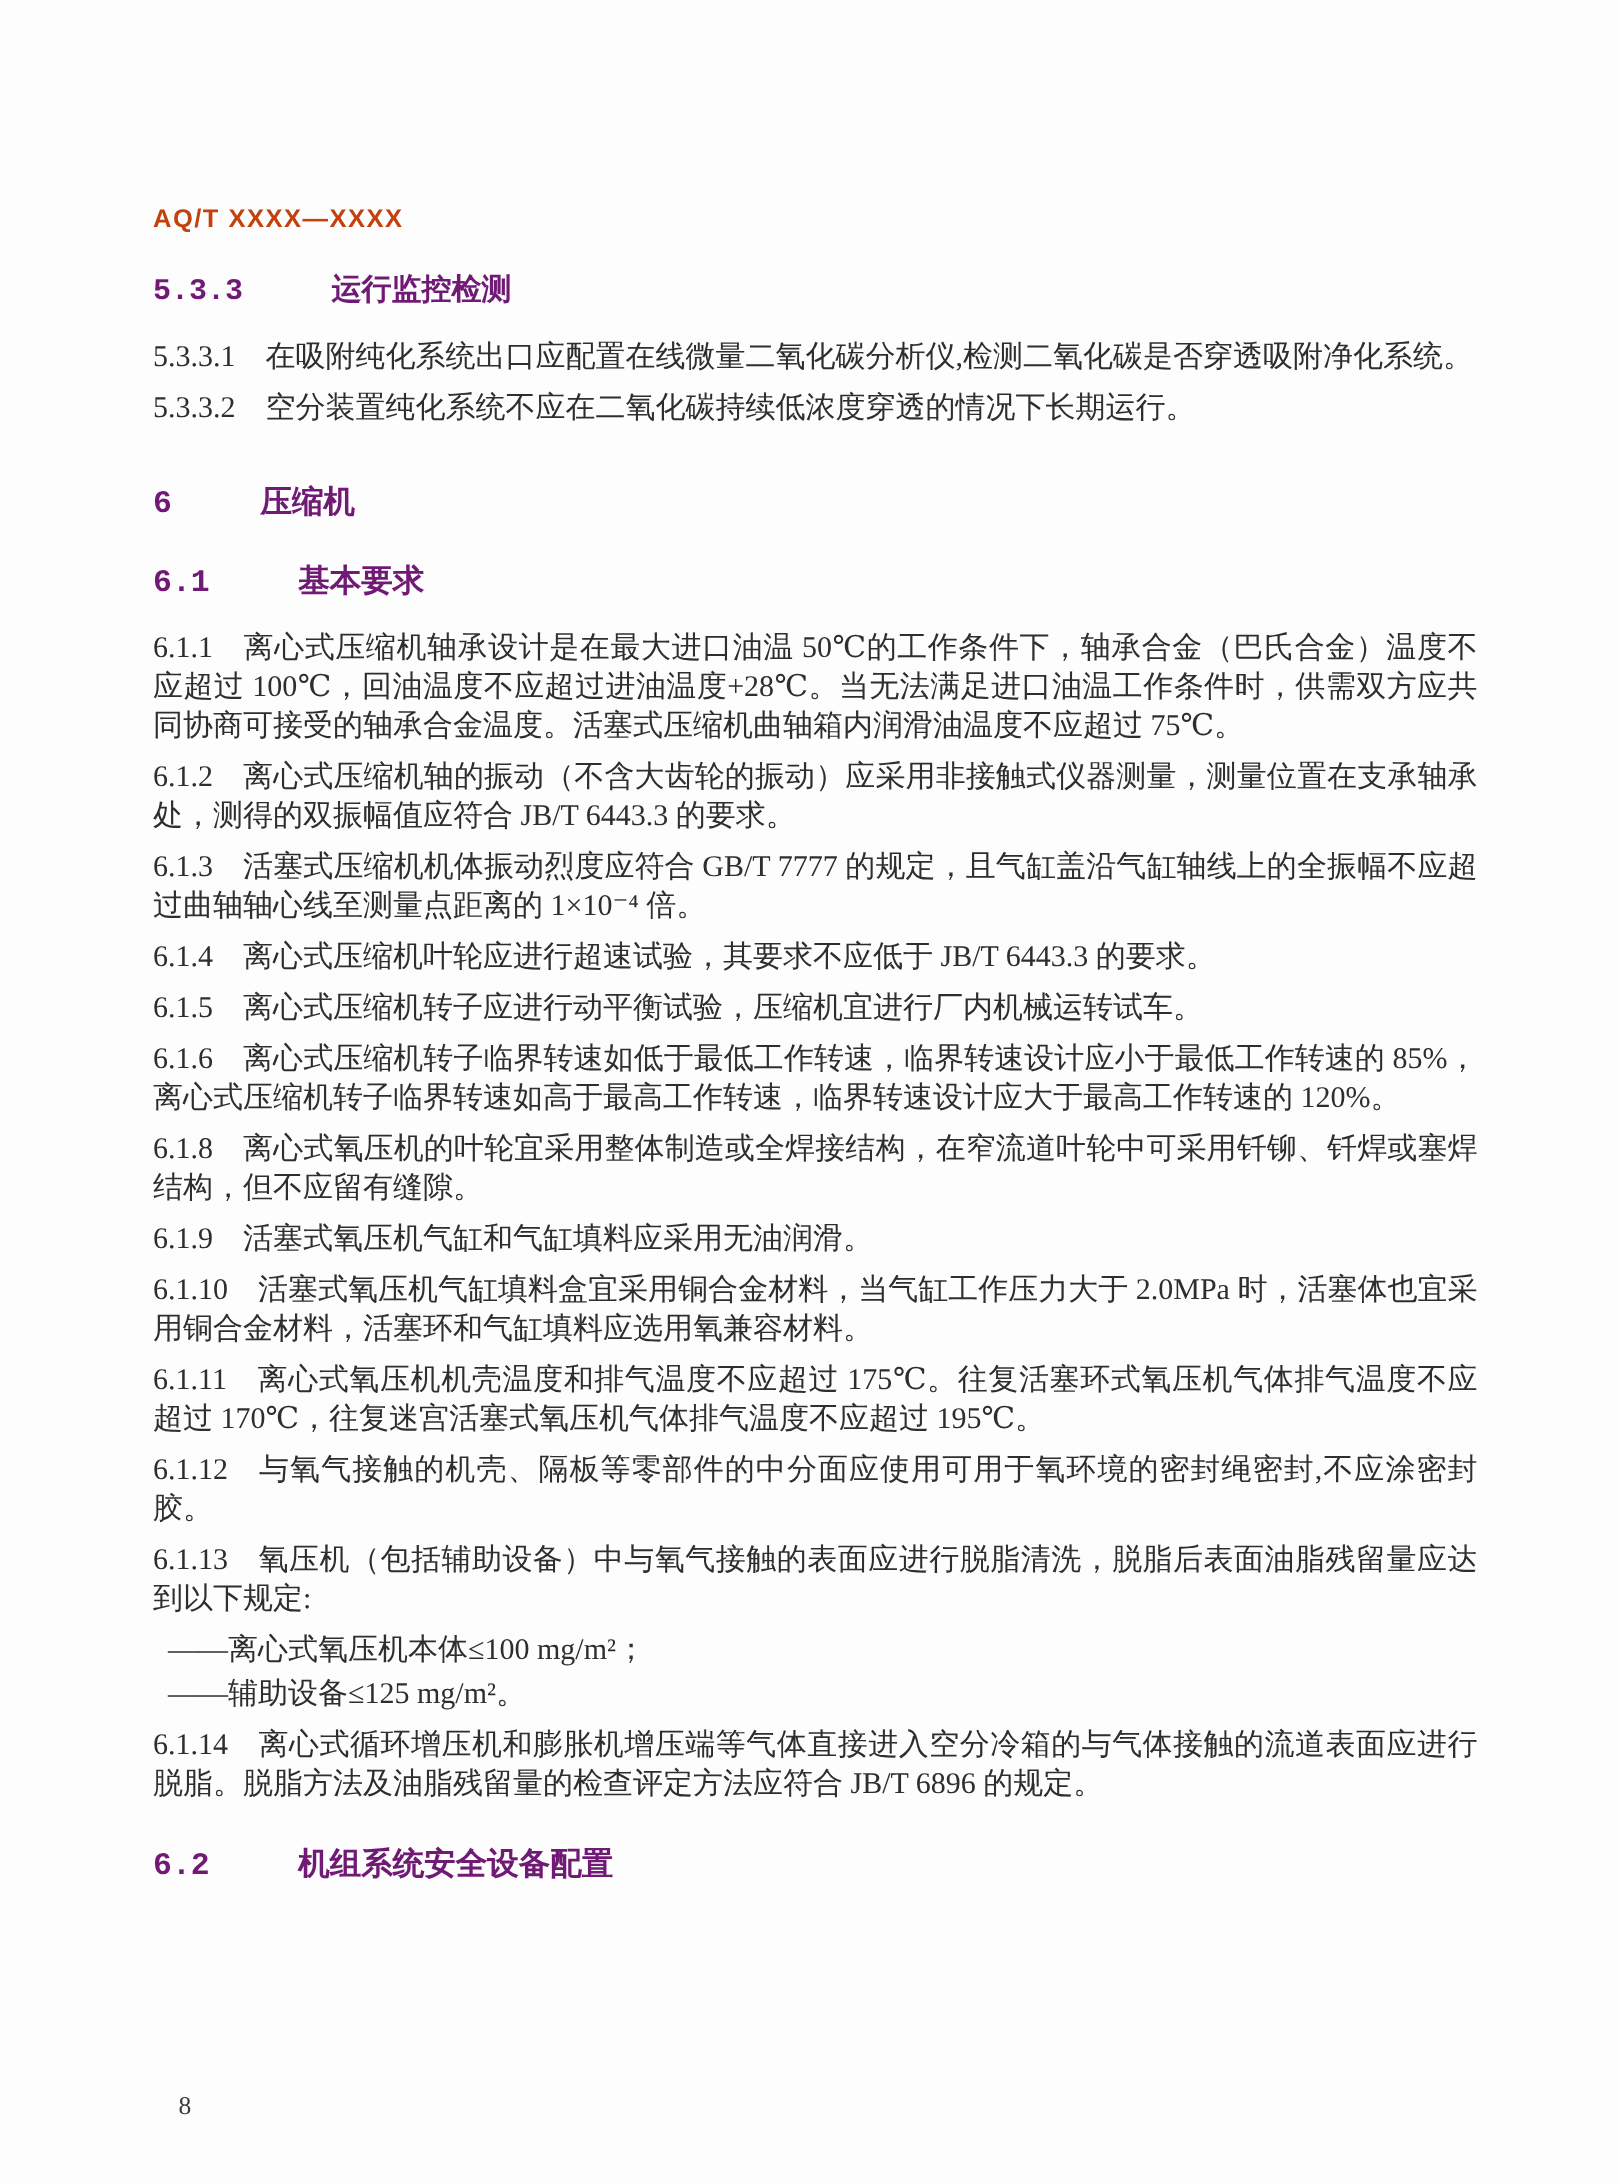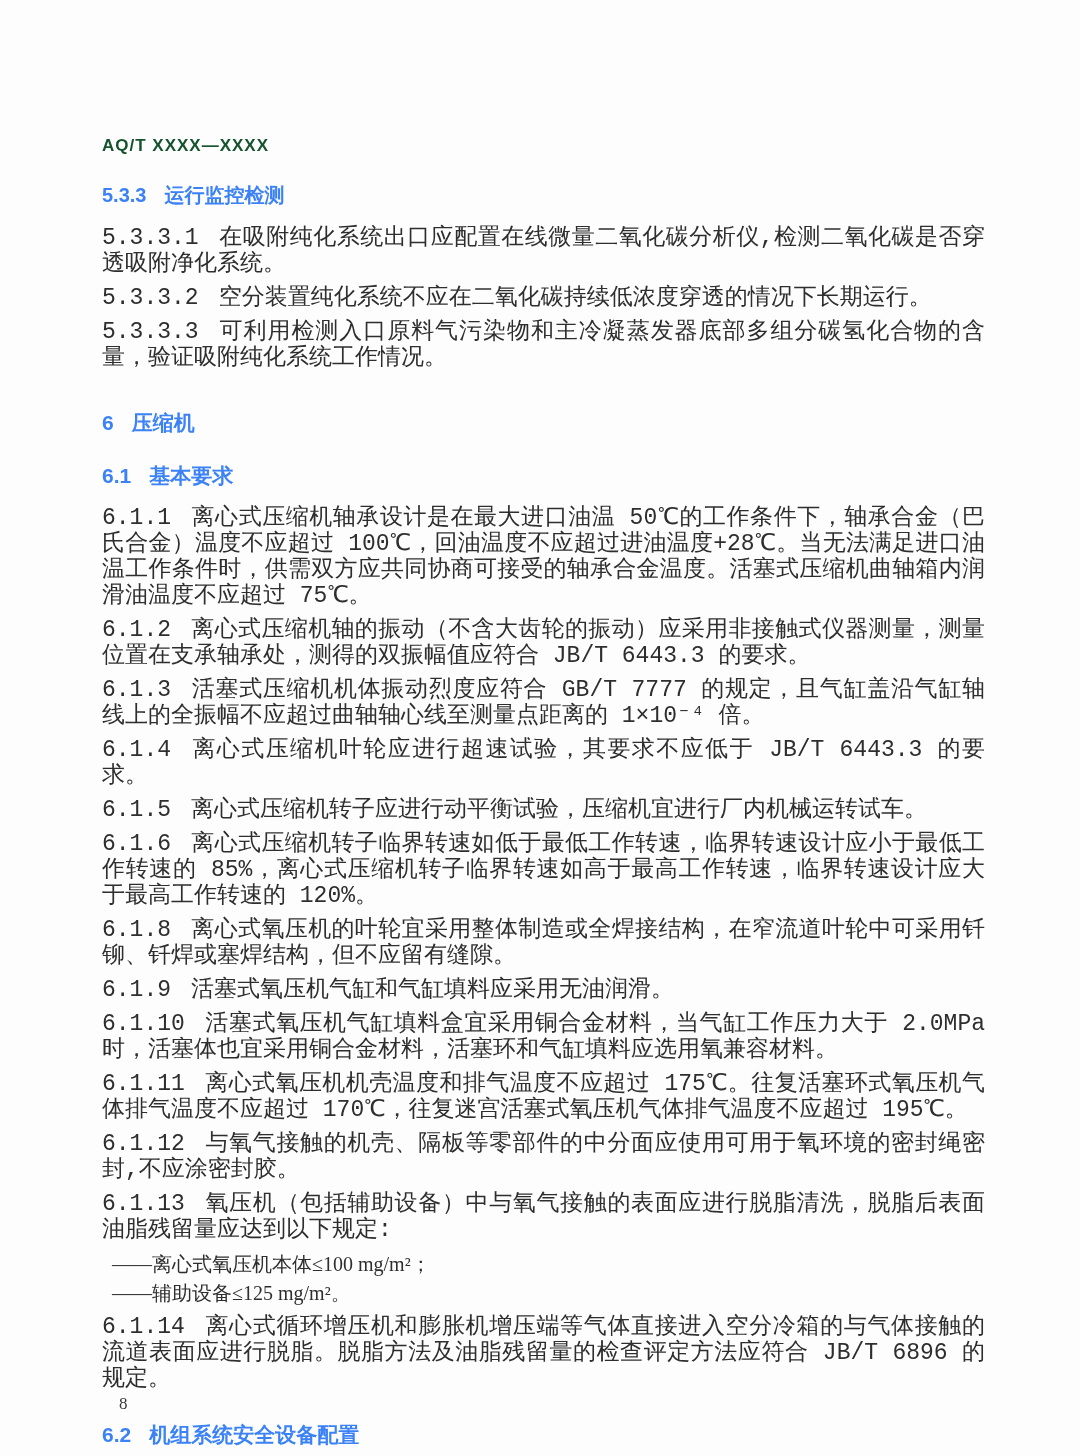--- a/index.html
+++ b/index.html
@@ -15,40 +15,40 @@
     background:#fdfdfd;
     padding:136px 95px 0 102px;
     color:#2e2e2e;
     overflow:hidden;
   }
   .doc-header{
     font-family:"Liberation Sans","DejaVu Sans",sans-serif;
     font-size:17px;
     font-weight:600;
     letter-spacing:1px;
-    color:#14532d;
+    color:#c2410c;
     margin:0 0 26px 0;
   }
   .heading{
-    font-family:Liberation Sans, sans-serif;
+    font-family:Liberation Mono, monospace;
     font-weight:bold;
-    color:#3b82f6;
+    color:#701a75;
     display:flex;
+    gap:41px;
   }
   .heading .h-num{margin-right:18px;}
   .h1{font-size:21px;line-height:28px;margin:38px 0 26px 0;}
   .h2{font-size:21px;line-height:26px;margin:0 0 16px 0;}
   .h2-last{margin-top:30px;}
   .h3{font-size:20px;line-height:26px;margin:0 0 17px 0;}
   .clause{
-    font-size:23px;
+    font-size:20px;
     line-height:26px;
     text-align:justify;
     margin:0 0 8px 0;
-    font-family:Liberation Mono, monospace;
   }
   .clause-num{
     margin-right:20px;
     white-space:nowrap;
   }
   .dash-list{margin:2px 0 8px 0;}
   .dash-item{
     font-size:20px;
     line-height:26px;
     margin:0 0 3px 10px;
@@ -70,21 +70,20 @@
 
   <div class="heading h3">
     <span class="h-num">5.3.3</span>
     <span>运行监控检测</span>
   </div>
 
   <p class="clause"><span class="clause-num">5.3.3.1</span><span>在吸附纯化系统出口应配置在线微量二氧化碳分析仪,检测二氧化碳是否穿透吸附净化系统。</span></p>
 
   <p class="clause"><span class="clause-num">5.3.3.2</span><span>空分装置纯化系统不应在二氧化碳持续低浓度穿透的情况下长期运行。</span></p>
 
-  <p class="clause"><span class="clause-num">5.3.3.3</span><span>可利用检测入口原料气污染物和主冷凝蒸发器底部多组分碳氢化合物的含量，验证吸附纯化系统工作情况。</span></p>
 
   <div class="heading h1">
     <span class="h-num">6</span>
     <span>压缩机</span>
   </div>
 
   <div class="heading h2">
     <span class="h-num">6.1</span>
     <span>基本要求</span>
   </div>

